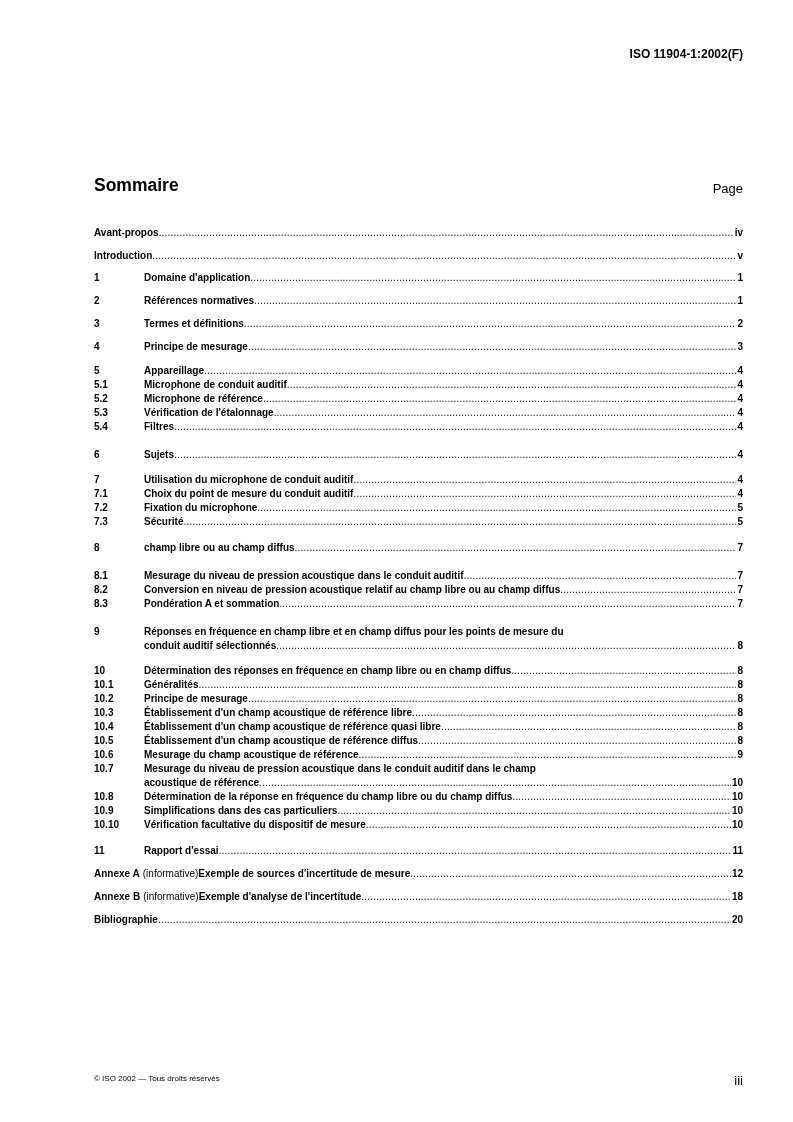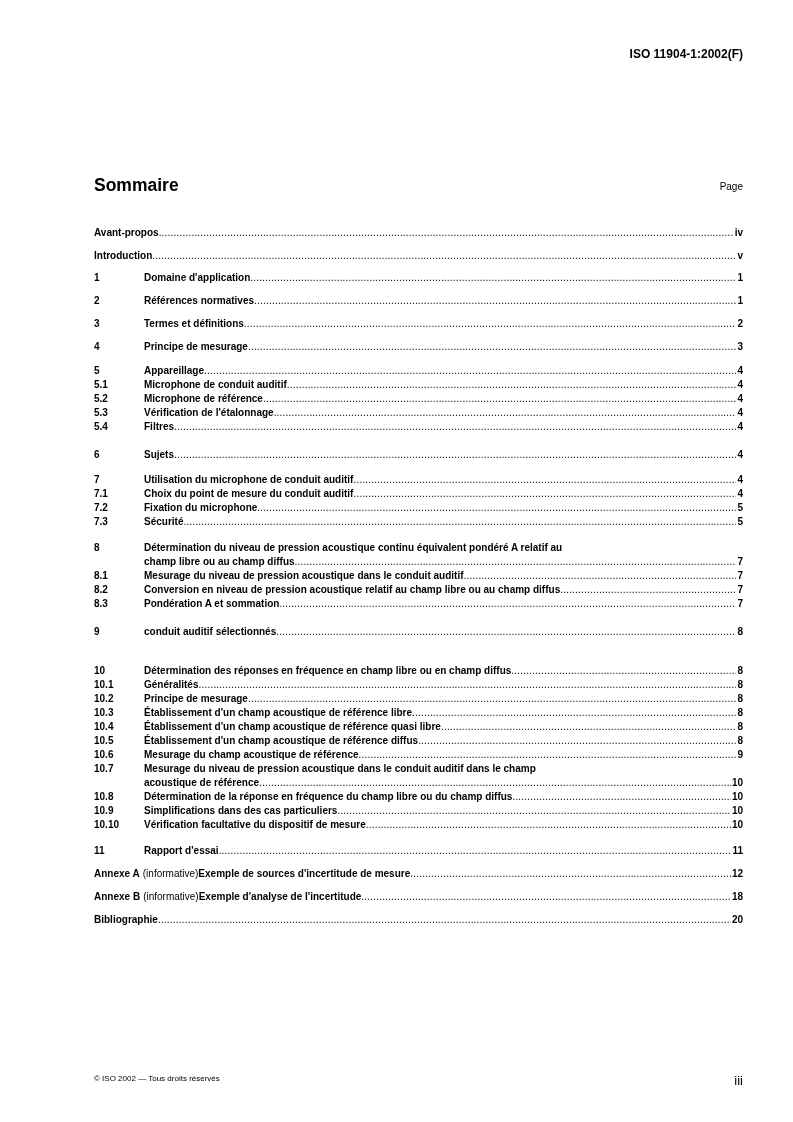--- a/index.html
+++ b/index.html
@@ -1,20 +1,20 @@
 <!DOCTYPE html>
 <html><head>
 <meta charset="utf-8">
 <style>
   html, body { margin: 0; padding: 0; background: #ffffff; }
   body { width: 793px; height: 1122px; position: relative; overflow: hidden;
          font-family: "Liberation Sans", sans-serif; color: #000; }
   .header-id { position: absolute; top: 47px; right: 50px; font-size: 12px; font-weight: bold; }
   .title { position: absolute; top: 175px; left: 94px; font-size: 17.5px; font-weight: bold; }
-  .page-label { position: absolute; top: 181px; right: 50px; font-size: 10px; margin-left: 20px; }
+  .page-label { position: absolute; top: 181px; right: 50px; font-size: 13px; margin-left: 20px; }
   .toc { position: absolute; left: 94px; width: 649px; top: 0; }
   .row { position: absolute; left: 0; width: 649px; font-size: 10px; font-weight: bold; line-height: 14px; }
   .row .num { position: absolute; left: 0; top: 0; }
   .row .body { position: absolute; left: 50px; right: 0; top: 0; }
   .row.nonum .body { left: 0; }
   .line { display: flex; align-items: baseline; white-space: nowrap; height: 14px; }
   .line .txt { flex: 0 0 auto; }
   .line .dots { flex: 1 1 auto; overflow: hidden; white-space: nowrap; font-weight: normal; letter-spacing: 0.2px; }
   .line .dots::after { content: "........................................................................................................................................................................................................................................................................................"; }
   .line .pg { flex: 0 0 auto; padding-left: 1px; }
@@ -196,23 +196,20 @@
           <span class="dots"></span>
           <span class="pg">5</span>
         </div>
       </div>
   </div>
 
   <div class="row" style="top:541px">
     <span class="num">8</span>
     <div class="body">
       <div class="line">
-          <span class="txt">Détermination du niveau de pression acoustique continu équivalent pondéré A relatif au</span>
-        </div>
-      <div class="line">
           <span class="txt">champ libre ou au champ diffus</span>
           <span class="dots"></span>
           <span class="pg">7</span>
         </div>
     </div>
   </div>
   <div class="row" style="top:569px">
     <span class="num">8.1</span>
     <div class="body">
         <div class="line">
@@ -239,20 +236,23 @@
           <span class="txt">Pondération A et sommation</span>
           <span class="dots"></span>
           <span class="pg">7</span>
         </div>
       </div>
   </div>
 
   <div class="row" style="top:625px">
     <span class="num">9</span>
     <div class="body">
+      <div class="line">
+          <span class="txt">Réponses en fréquence en champ libre et en champ diffus pour les points de mesure du</span>
+        </div>
       <div class="line">
           <span class="txt">conduit auditif sélectionnés</span>
           <span class="dots"></span>
           <span class="pg">8</span>
         </div>
     </div>
   </div>
 
   <div class="row" style="top:664px">
     <span class="num">10</span>

